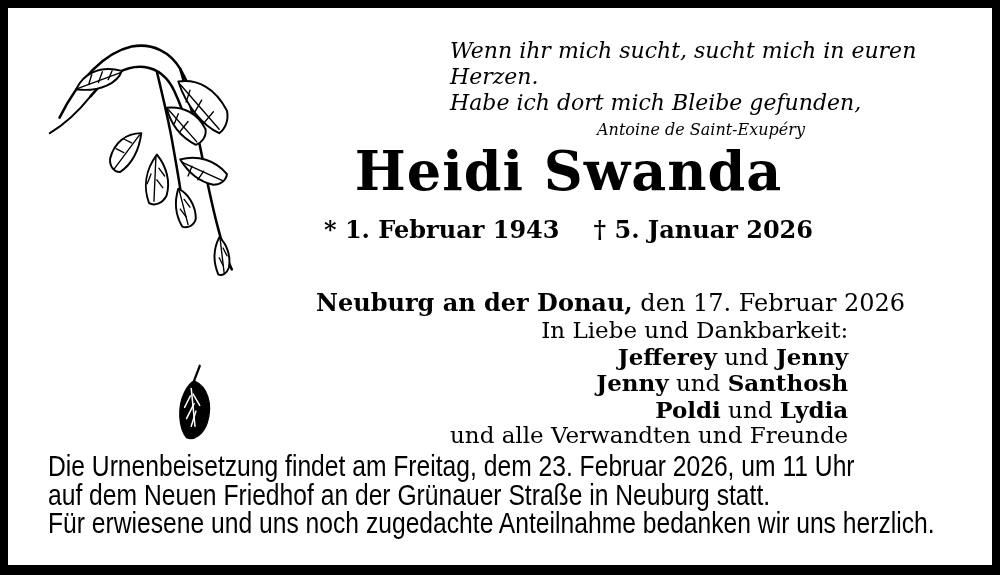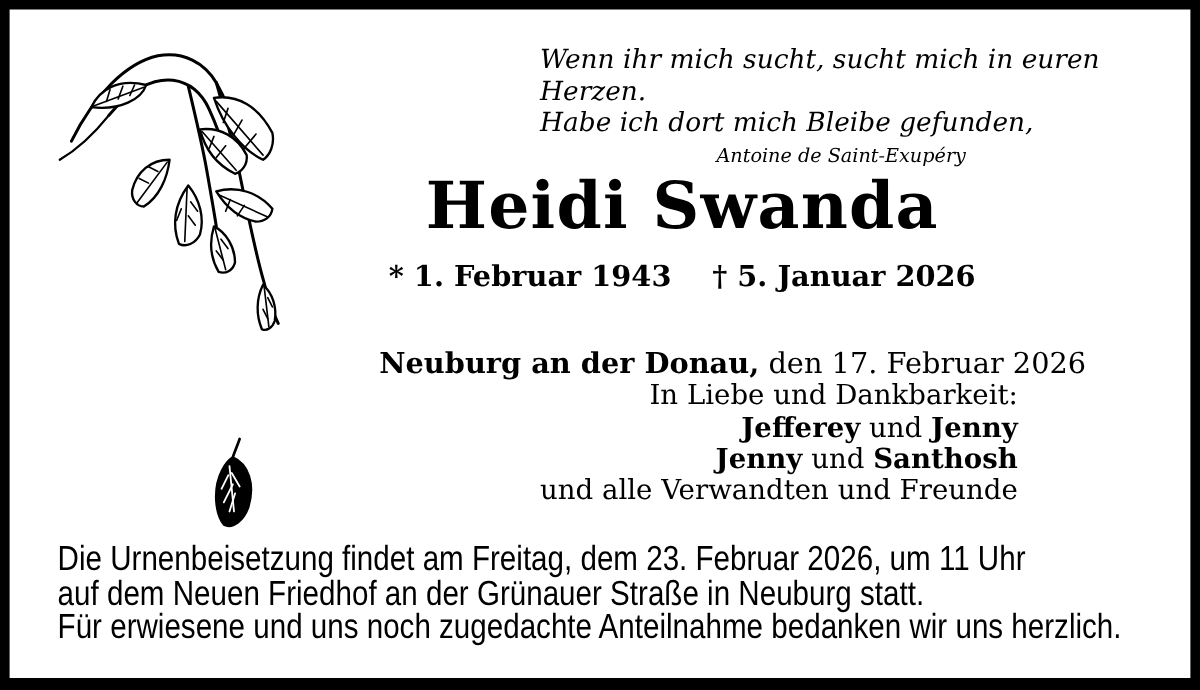--- a/index.html
+++ b/index.html
@@ -187,20 +187,23 @@
   </div>
 
   <div class="family">
     <div>In Liebe und Dankbarkeit:</div>
     <div>
       <span class="bold">Jefferey</span><span> und </span><span class="bold">Jenny</span>
     </div>
     <div>
       <span class="bold">Jenny</span><span> und </span><span class="bold">Santhosh</span>
     </div>
+    <div>
+      <span class="bold">Poldi</span><span> und </span><span class="bold">Lydia</span>
+    </div>
     <div>und alle Verwandten und Freunde</div>
   </div>
 
   <div class="announcement">
     <div class="ann-row"><span class="ann-line">Die Urnenbeisetzung findet am Freitag, dem 23. Februar 2026, um 11 Uhr</span></div>
     <div class="ann-row"><span class="ann-line">auf dem Neuen Friedhof an der Grünauer Straße in Neuburg statt.</span></div>
     <div class="ann-row"><span class="ann-line">Für erwiesene und uns noch zugedachte Anteilnahme bedanken wir uns herzlich.</span></div>
   </div>
 
 </div>

